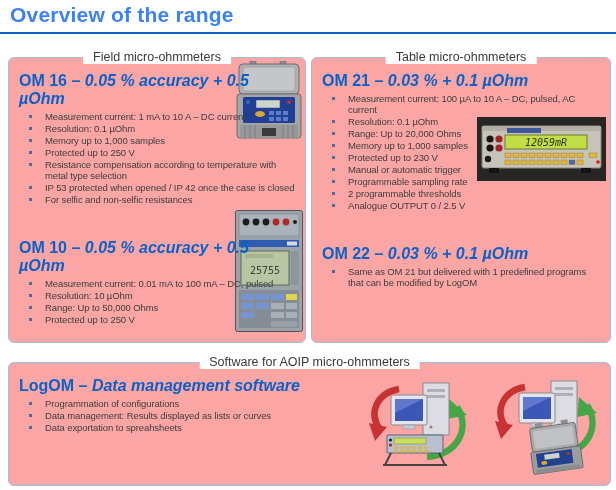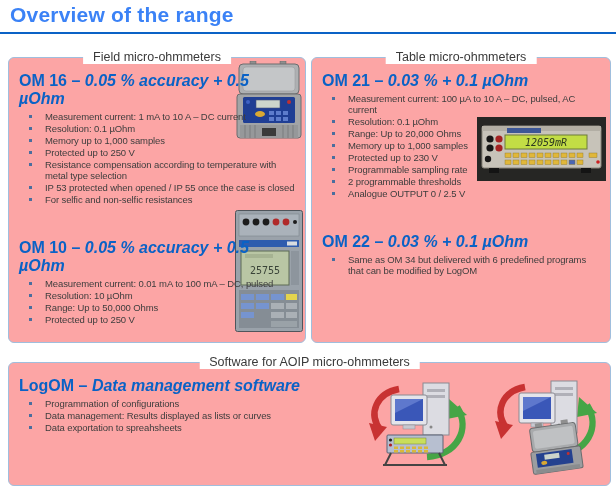--- a/index.html
+++ b/index.html
@@ -110,21 +110,21 @@
         <div class="product-header">
           <span class="pname">OM 16 –</span>
           <span class="ptag">0.05 % accuracy + 0.5 µOhm</span>
         </div>
         <ul class="bullets b-om16">
           <li>Measurement current: 1 mA to 10 A – DC current</li>
           <li>Resolution: 0.1 µOhm</li>
           <li>Memory up to 1,000 samples</li>
           <li>Protected up to 250 V</li>
           <li>Resistance compensation according to temperature with metal type selection</li>
-          <li>IP 53 protected when opened / IP 55 once the case is closed</li>
+          <li>IP 53 protected when opened / IP 42 once the case is closed</li>
           <li>For selfic and non-selfic resistances</li>
         </ul>
       </div>
       <div class="product mt">
         <div class="product-header">
           <span class="pname">OM 10 –</span>
           <span class="ptag">0.05 % accuracy + 0.5 µOhm</span>
         </div>
         <ul class="bullets b-om10">
           <li>Measurement current: 0.01 mA to 100 mA – DC, pulsed</li>
@@ -184,32 +184,33 @@
         <div class="product-header">
           <span class="pname">OM 21 –</span>
           <span class="ptag">0.03 % + 0.1 µOhm</span>
         </div>
         <ul class="bullets b-om21">
           <li>Measurement current: 100 µA to 10 A – DC, pulsed, AC current</li>
           <li>Resolution: 0.1 µOhm</li>
           <li>Range: Up to 20,000 Ohms</li>
           <li>Memory up to 1,000 samples</li>
           <li>Protected up to 230 V</li>
+          <li>Manual or automatic trigger</li>
           <li>Programmable sampling rate</li>
           <li>2 programmable thresholds</li>
           <li>Analogue OUTPUT 0 / 2.5 V</li>
         </ul>
       </div>
       <div class="product mt">
         <div class="product-header">
           <span class="pname">OM 22 –</span>
           <span class="ptag">0.03 % + 0.1 µOhm</span>
         </div>
         <ul class="bullets b-om22">
-          <li>Same as OM 34 but delivered with 6 predefined programs that can be modified by LogOM</li>
+          <li>Same as OM 21 but delivered with 1 predefined programs that can be modified by LogOM</li>
         </ul>
       </div>
     </div>
   </div>
 
   <div class="panel" id="panel-software">
     <span class="panel-legend">Software for AOIP micro-ohmmeters</span>
 
     <svg class="sync1" viewBox="0 0 116 110">
       <g>

